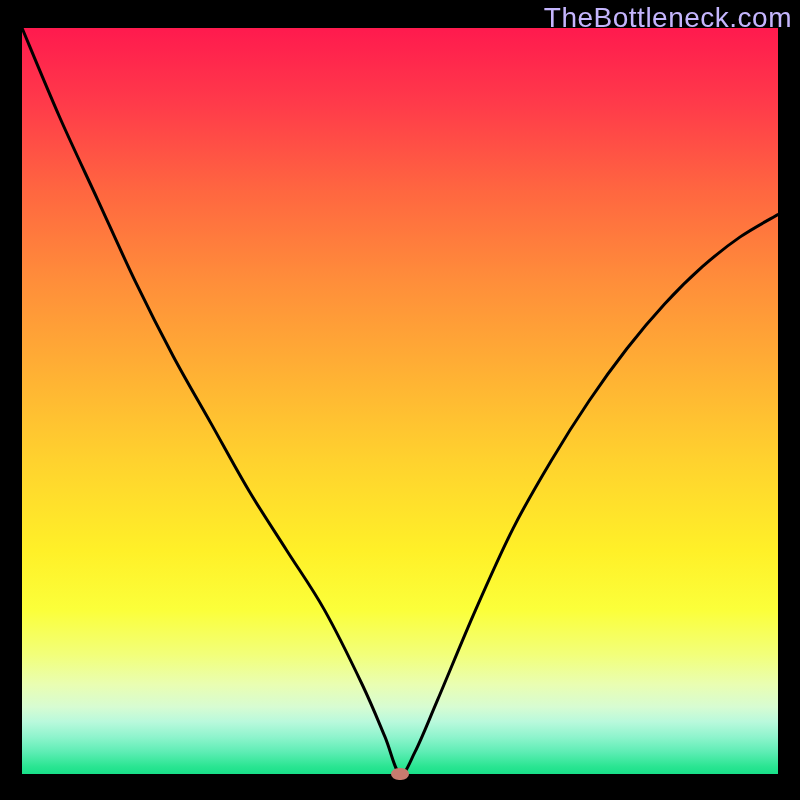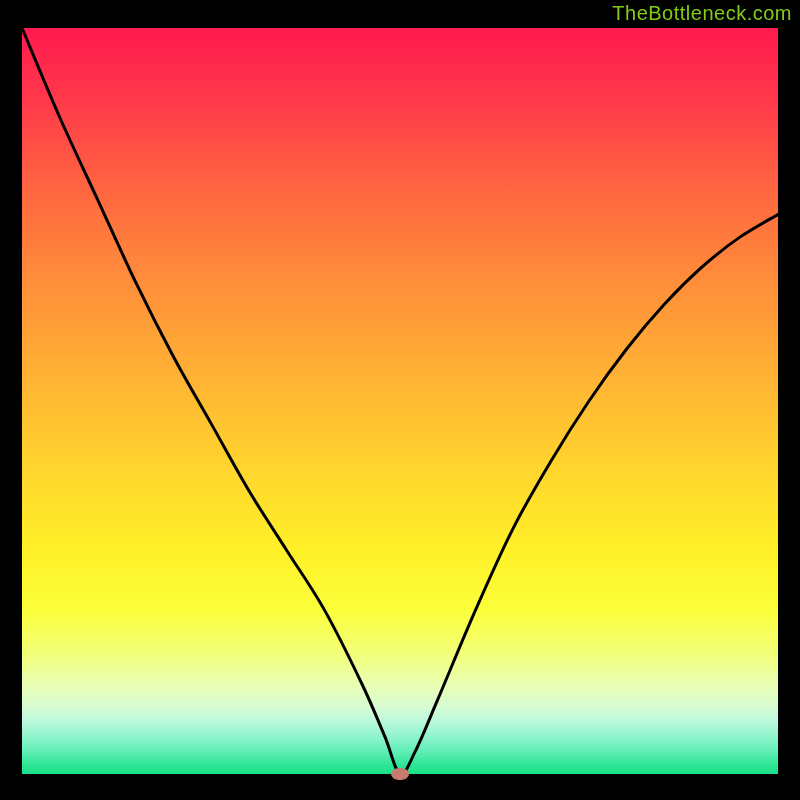--- a/index.html
+++ b/index.html
@@ -14,22 +14,22 @@
   .stage {
     position: relative;
     width: 800px;
     height: 800px;
     background: #000000;
   }
   .watermark {
     position: absolute;
     top: 2px;
     right: 8px;
-    color: #84cc16;
-    font-size: 20px;
+    color: #c4b5fd;
+    font-size: 28px;
     font-weight: 500;
     letter-spacing: 0.5px;
     z-index: 10;
   }
   .plot {
     position: absolute;
     left: 22px;
     top: 28px;
     width: 756px;
     height: 746px;

